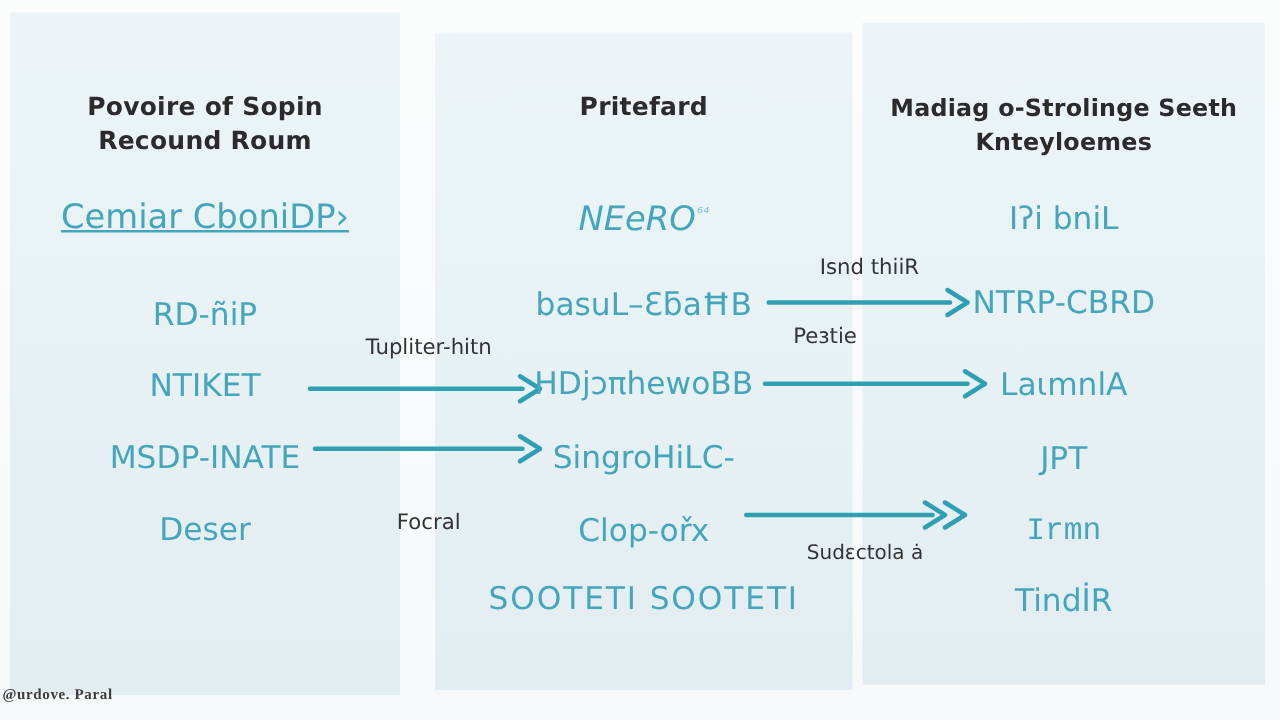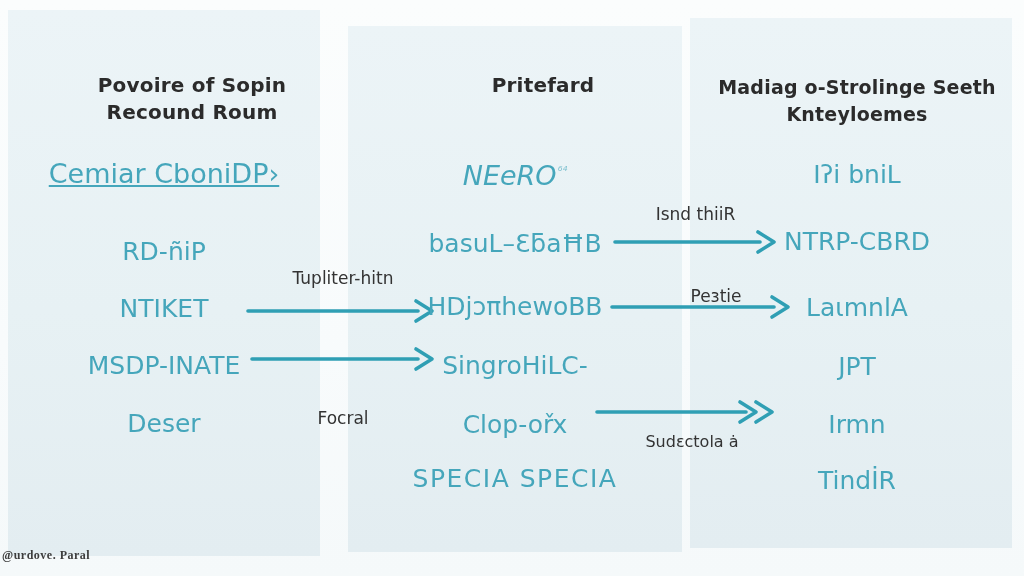--- a/index.html
+++ b/index.html
@@ -8,40 +8,40 @@
     background:linear-gradient(180deg,#fbfdfd 0%,#f8fbfc 60%,#f5f9fa 100%);
     font-family:"DejaVu Sans","Liberation Sans",sans-serif;
   }
   .panel{position:absolute;background:linear-gradient(180deg,#ecf4f7 0%,#e7f1f4 55%,#e3edf1 100%);}
   .panel1{left:8px;top:10px;width:312px;height:546px;}
   .panel2{left:348px;top:26px;width:334px;height:526px;}
   .panel3{left:690px;top:18px;width:322px;height:530px;}
   .col{position:absolute;}
   .c1{left:8px;top:0;width:312px;height:576px;}
   .c2{left:348px;top:0;width:334px;height:576px;}
-  .c3{left:690px;top:0;width:322px;height:480px;padding-left:12px;}
+  .c3{left:690px;top:0;width:322px;height:480px;}
   .hdr{position:absolute;left:0;width:100%;text-align:center;font-weight:bold;
        color:#2b2b2b;font-size:20px;line-height:27px;letter-spacing:0.2px;}
-  .c1 .hdr,.c2 .hdr{top:72px;margin-left:28px;}
+  .c1 .hdr,.c2 .hdr{top:72px;}
   .c3 .hdr{top:74px;font-size:19px;}
   .item{position:absolute;left:0;width:100%;text-align:center;color:#45a6bb;font-size:25px;}
   .c1 .i1{top:158px;font-size:27px;text-decoration:underline;}
   .c1 .i2{top:237px;} .c1 .i3{top:294px;} .c1 .i4{top:351px;}
   .c1 .i5{top:409px;} .c1 .i6{top:462px;}
   .c2 .i1{top:160px;font-size:27px;font-style:italic;}
   .c2 .i2{top:229px;} .c2 .i3{top:292px;} .c2 .i4{top:351px;}
   .c2 .i5{top:410px;} .c2 .i6{top:464px;letter-spacing:1.5px;}
   .c3 .i1{top:160px;} .c3 .i2{top:227px;} .c3 .i3{top:293px;}
-  .c3 .i4{top:352px;} .c3 .i5{top:410px;} .c3 .i6{top:466px;}
+  .c3 .i4{top:352px;} .c3 .i5{top:410px;font-family:Liberation Mono, monospace;} .c3 .i6{top:466px;}
   .sup{font-size:12px;vertical-align:super;opacity:.65;margin-left:1px;}
   .alabel{position:absolute;text-align:center;color:#333333;font-size:17px;}
   .al1{left:258px;top:268px;width:170px;}
   .al2{left:288px;top:378px;width:110px;margin-top:30px;}
   .al3{left:638px;top:204px;width:115px;}
-  .al4{left:660px;top:259px;width:112px;margin-top:27px;}
+  .al4{left:604px;top:259px;width:112px;}
   .al5{left:628px;top:432px;width:128px;font-size:16px;}
   .arrows{position:absolute;left:0;top:0;pointer-events:none;}
   .wm{position:absolute;left:2px;top:548px;font-weight:bold;color:#3d3d3d;
       font-size:12px;letter-spacing:0.5px;font-family:Liberation Serif, serif;}
 </style>
 </head>
 <body>
 
 <div class="stage">
 
@@ -84,21 +84,21 @@
 
   <div class="col c2">
     <div class="hdr">
       <div>Pritefard</div>
     </div>
     <div class="item i1"><span>NEeRO</span><span class="sup">⁶⁴</span></div>
     <div class="item i2">basuL–ƐƃaĦB</div>
     <div class="item i3">HDjɔπhewoBB</div>
     <div class="item i4">SingroHiLC-</div>
     <div class="item i5">Clop-ořx</div>
-    <div class="item i6">SPECIA SPECIA</div>
+    <div class="item i6">SOOTETI SOOTETI</div>
   </div>
 
   <div class="col c3">
     <div class="hdr">
       <div>Madiag o-Strolinge Seeth</div>
       <div>Knteyloemes</div>
     </div>
     <div class="item i1">Iʔi bniL</div>
     <div class="item i2">NTRP-CBRD</div>
     <div class="item i3">LaιmnlA</div>

